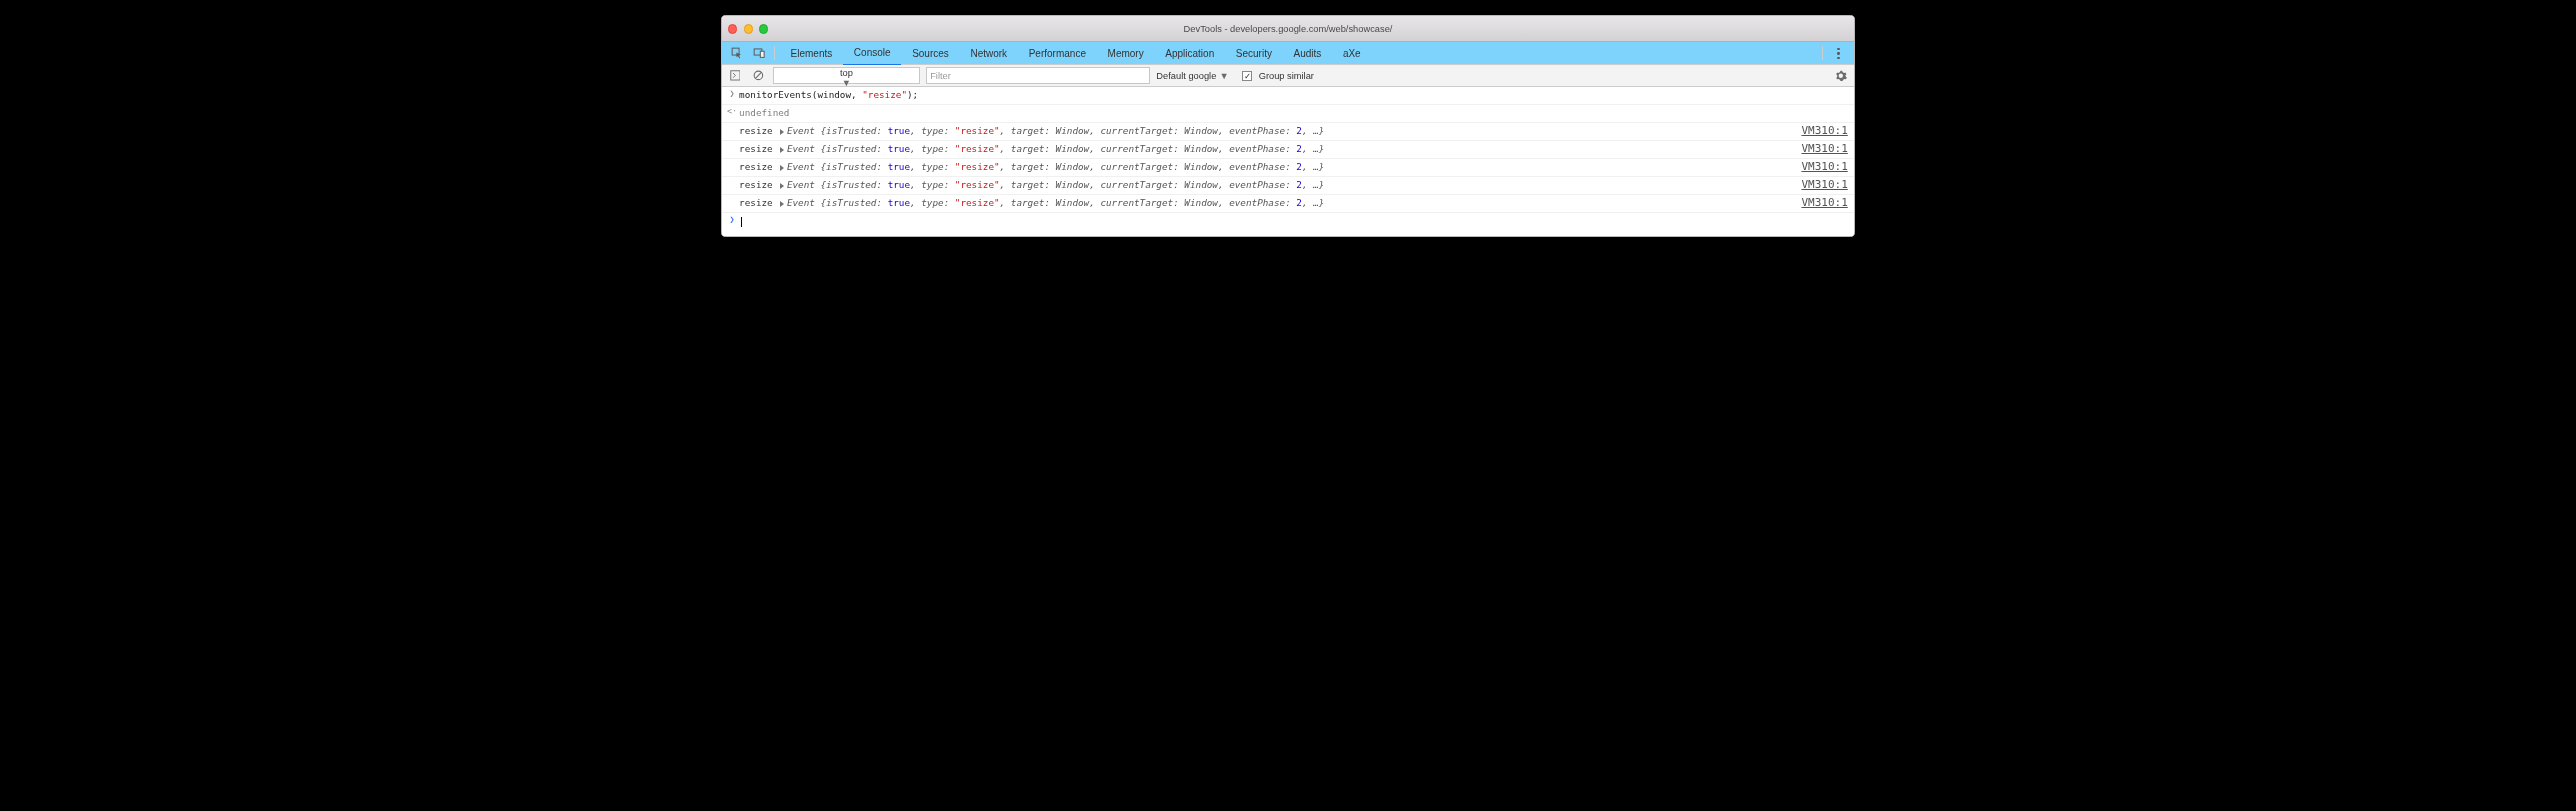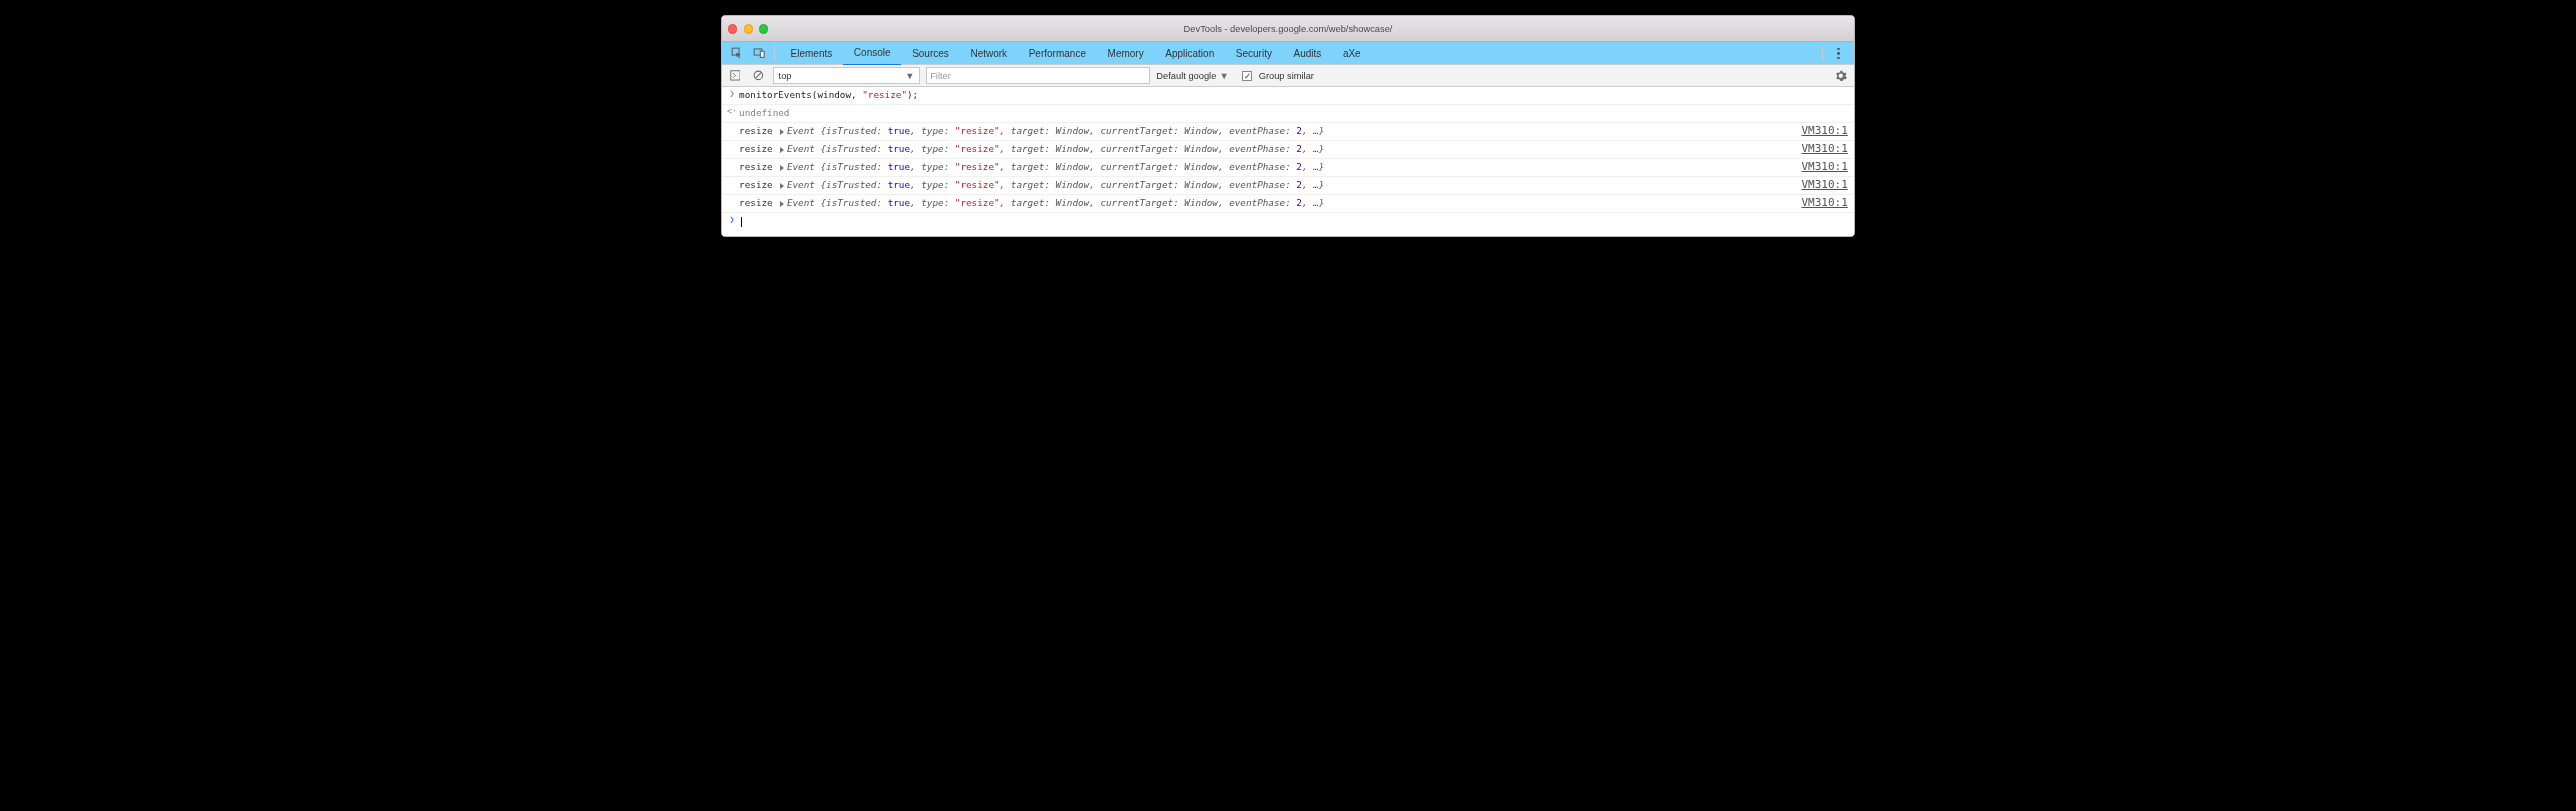--- a/index.html
+++ b/index.html
@@ -73,21 +73,21 @@
     padding: 0 4.6px;
     gap: 6.2px;
   }
   .toolbar .iconbtn {
     width:17px; height:17px; display:flex; align-items:center; justify-content:center; color:#6b6b6b;
   }
   .context-select {
     height: 17px; min-width: 147px;
     border:0.8px solid #c8c8c8; background:#fff;
     display:flex; align-items:center; justify-content:space-between;
-    padding: 0 4.6px; font-size:9.3px; color:#333;
+    padding: 0 4.6px; font-size:9.3px; color:#333;flex-direction:column;
   }
   .context-select .caret { color:#6b6b6b; }
   .filter-input {
     height:17px; width: 224px;
     border:0.8px solid #c8c8c8; background:#fff;
     padding: 0 3px; font-size:9.3px; color:#333;
   }
   .filter-input::placeholder { color:#9a9a9a; }
   .levels {
     display:flex; align-items:center; gap:3.1px; font-size:9.3px; color:#333;

